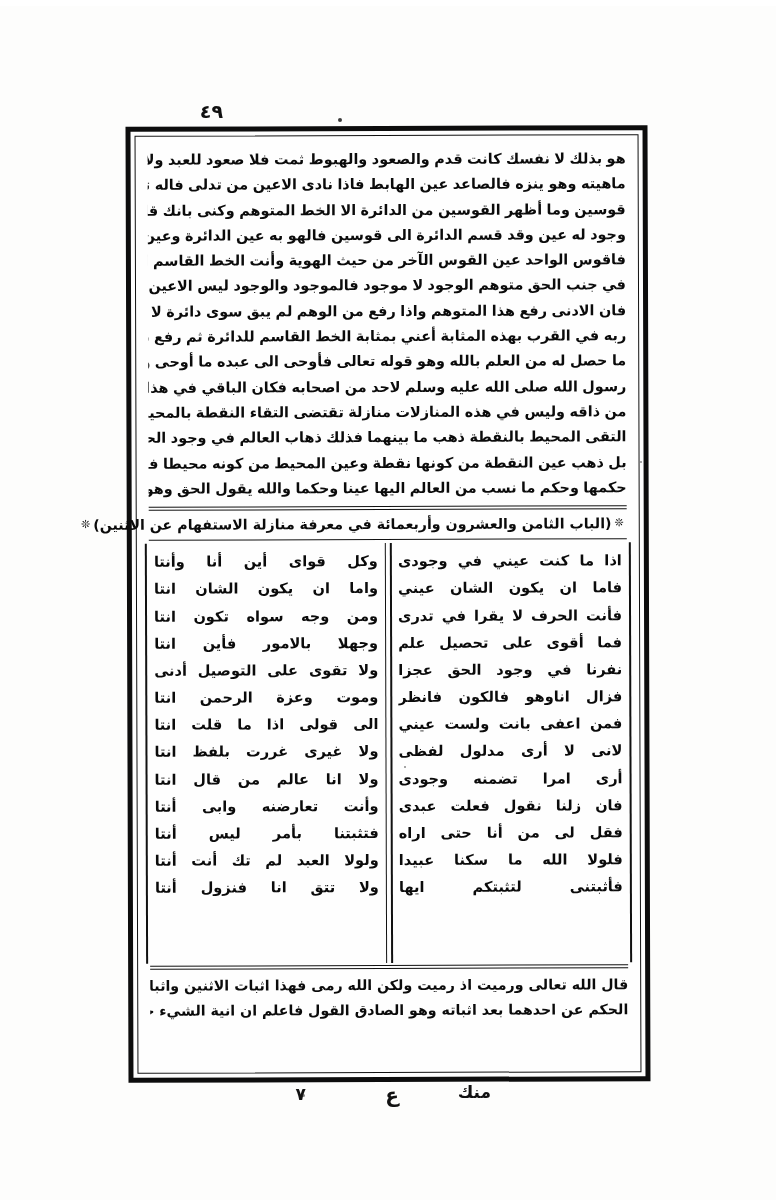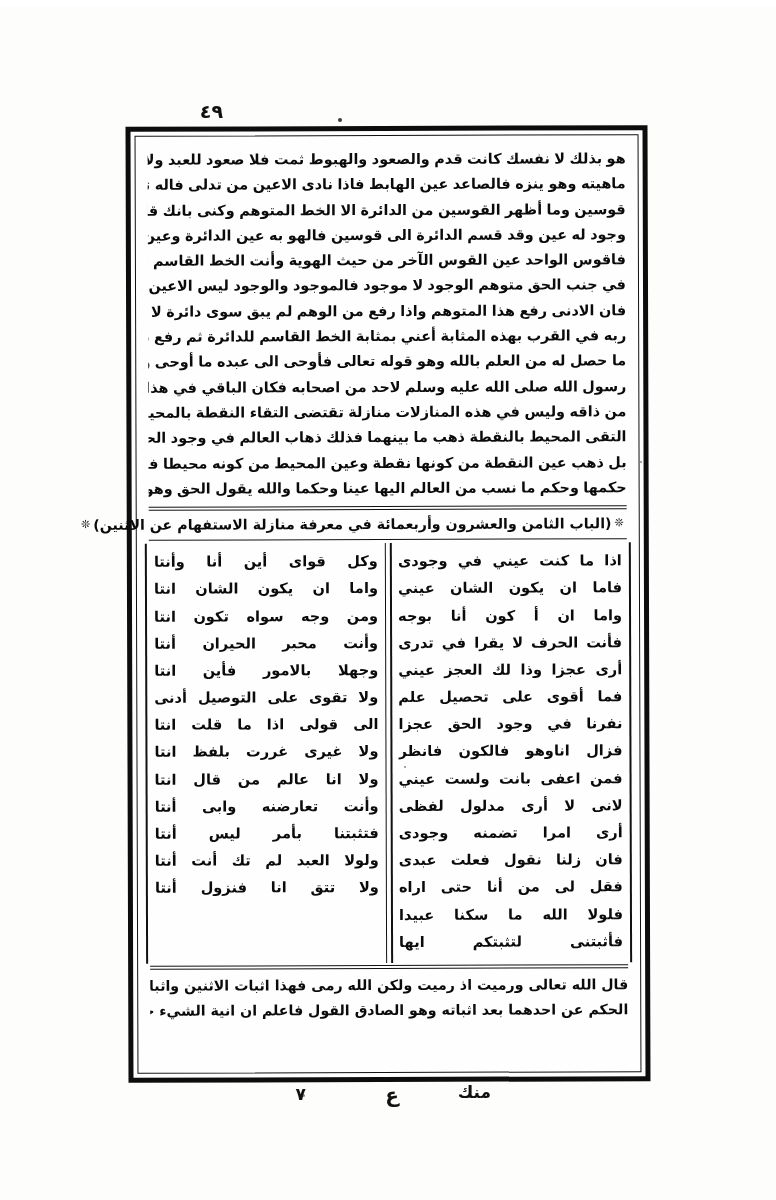--- a/index.html
+++ b/index.html
@@ -317,27 +317,21 @@
         <div id="poem-rule-right"></div>
 
         <div class="poem-col right">
           <div class="poem-line">
               <span class="ar txt">اذا ما كنت عيني في وجودى</span>
             </div>
           <div class="poem-line">
               <span class="ar txt">فاما ان يكون الشان عيني</span>
             </div>
           <div class="poem-line">
-              <span class="ar txt">واما ان أ كون أنا بوجه</span>
-            </div>
-          <div class="poem-line">
               <span class="ar txt">فأنت الحرف لا يقرا في تدرى</span>
-            </div>
-          <div class="poem-line">
-              <span class="ar txt">أرى عجزا وذا لك العجز عيني</span>
             </div>
           <div class="poem-line">
               <span class="ar txt">فما أقوى على تحصيل علم</span>
             </div>
           <div class="poem-line">
               <span class="ar txt">نفرنا في وجود الحق عجزا</span>
             </div>
           <div class="poem-line">
               <span class="ar txt">فزال اناوهو فالكون فانظر</span>
             </div>
@@ -373,27 +367,27 @@
           <div class="poem-line">
               <span class="ar txt">وكل قواى أين أنا وأنتا</span>
             </div>
           <div class="poem-line">
               <span class="ar txt">واما ان يكون الشان انتا</span>
             </div>
           <div class="poem-line">
               <span class="ar txt">ومن وجه سواه تكون انتا</span>
             </div>
           <div class="poem-line">
-              <span class="ar txt">وأنت محبر الحيران أنتا</span>
-            </div>
-          <div class="poem-line">
               <span class="ar txt">وجهلا بالامور فأين انتا</span>
             </div>
           <div class="poem-line">
               <span class="ar txt">ولا تقوى على التوصيل أدنى</span>
+            </div>
+          <div class="poem-line">
+              <span class="ar txt">وموت وعزة الرحمن انتا</span>
             </div>
           <div class="poem-line">
               <span class="ar txt">الى قولى اذا ما قلت انتا</span>
             </div>
           <div class="poem-line">
               <span class="ar txt">ولا غيرى غررت بلفظ انتا</span>
             </div>
           <div class="poem-line">
               <span class="ar txt">ولا انا عالم من قال انتا</span>
             </div>

